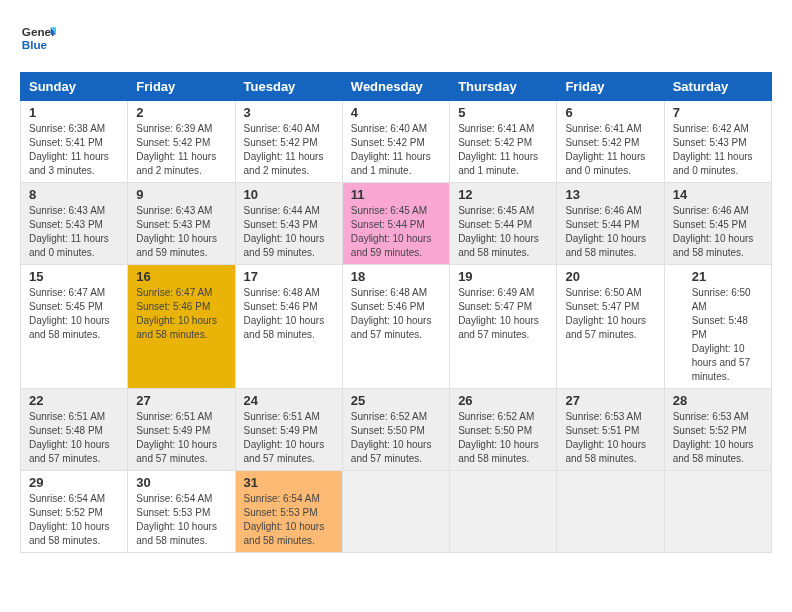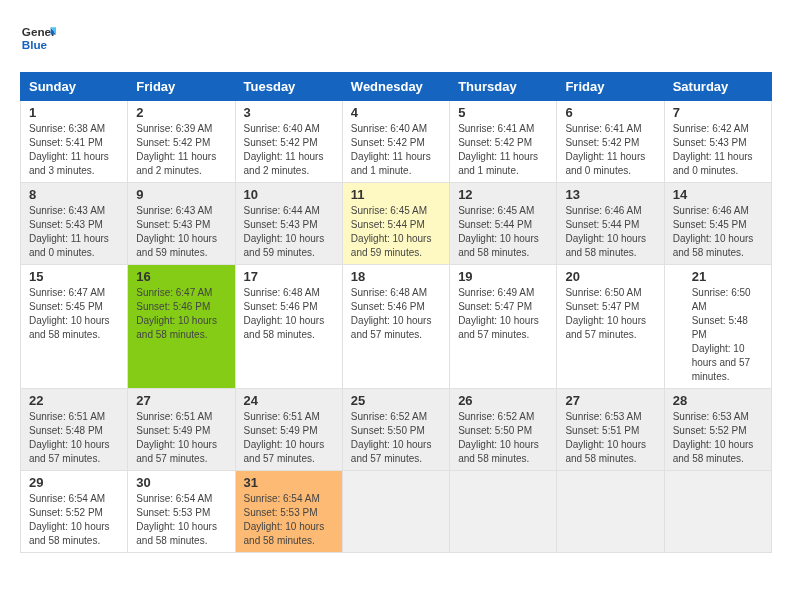--- a/index.html
+++ b/index.html
@@ -185,21 +185,21 @@
         </div>
       </td>
         <td style="background-color: rgb(238, 238, 238);">
         <span class="day-number">10</span>
         <div class="day-info">
           Sunrise: 6:44 AM<br>
           Sunset: 5:43 PM<br>
           Daylight: 10 hours and 59 minutes.
         </div>
       </td>
-        <td style="background-color: #fef9c3;">
+        <td style="background-color: #f9a8d4;">
         <span class="day-number">11</span>
         <div class="day-info">
           Sunrise: 6:45 AM<br>
           Sunset: 5:44 PM<br>
           Daylight: 10 hours and 59 minutes.
         </div>
       </td>
         <td style="background-color: rgb(238, 238, 238);">
         <span class="day-number">12</span>
         <div class="day-info">
@@ -227,21 +227,21 @@
       </tr>
       <tr>
         <td style="background-color: rgb(255, 255, 255);">
         <span class="day-number">15</span>
         <div class="day-info">
           Sunrise: 6:47 AM<br>
           Sunset: 5:45 PM<br>
           Daylight: 10 hours and 58 minutes.
         </div>
       </td>
-        <td style="background-color: #84cc16;">
+        <td style="background-color: #eab308;">
         <span class="day-number">16</span>
         <div class="day-info">
           Sunrise: 6:47 AM<br>
           Sunset: 5:46 PM<br>
           Daylight: 10 hours and 58 minutes.
         </div>
       </td>
         <td style="background-color: rgb(255, 255, 255);">
         <span class="day-number">17</span>
         <div class="day-info">

